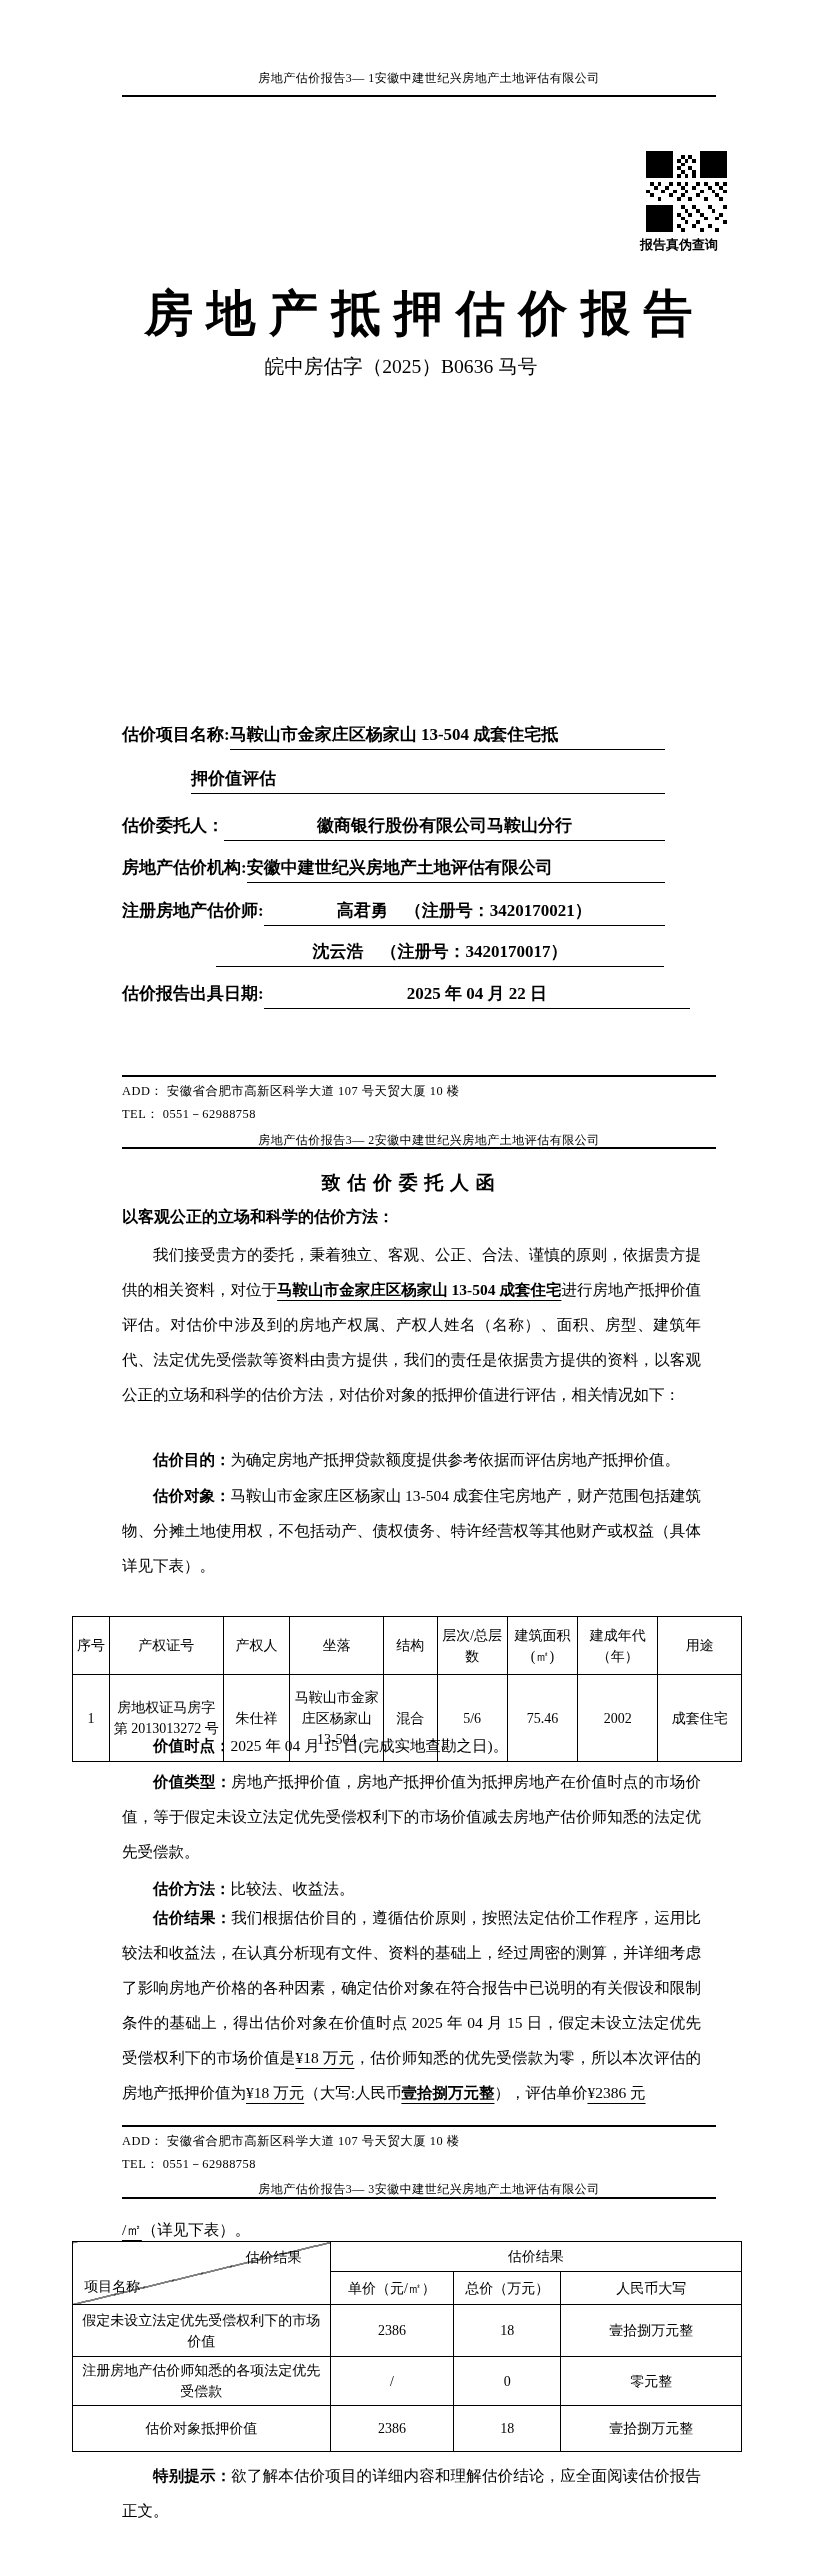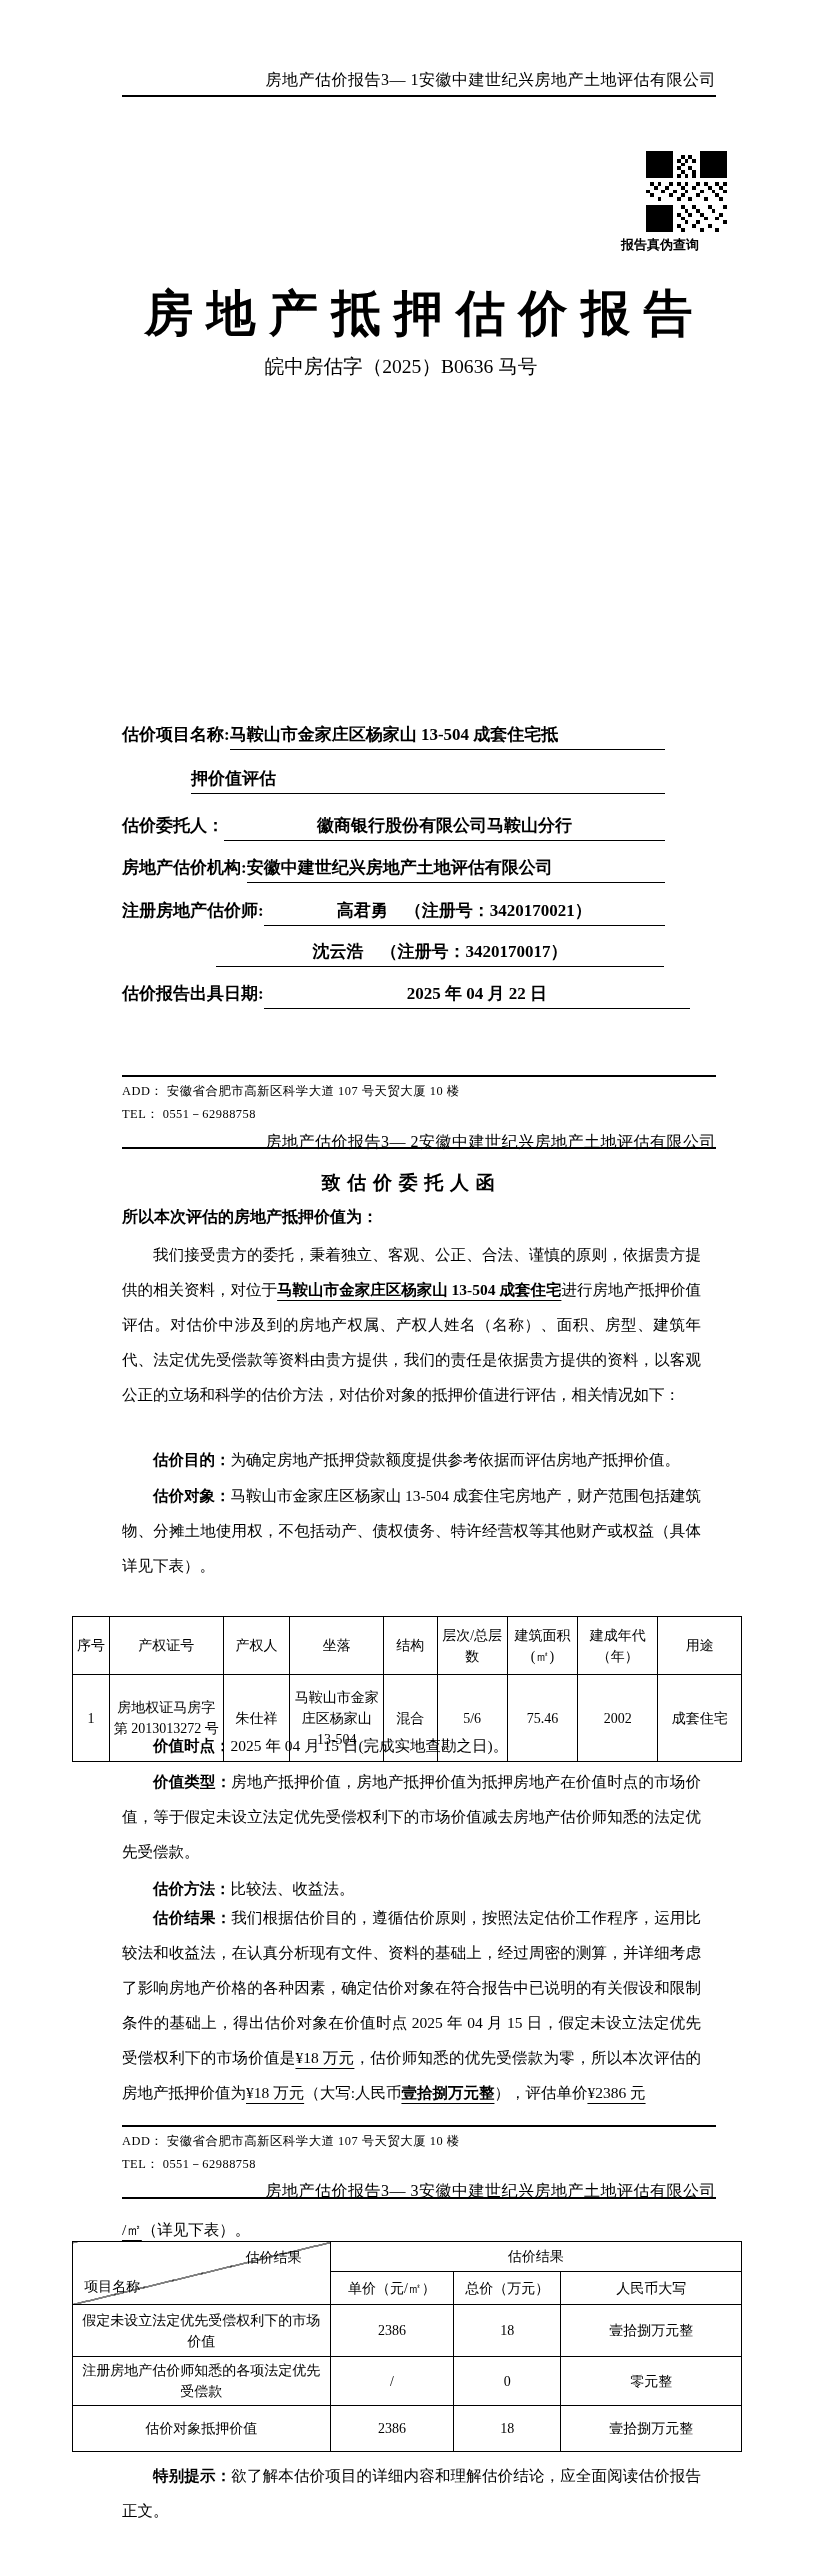--- a/index.html
+++ b/index.html
@@ -1,25 +1,25 @@
 <!DOCTYPE html>
 <html style="font-size:8.2px"><head>
 <meta charset="utf-8">
 <style>
   html,body{margin:0;padding:0;background:#fff;}
   .page{position:relative;width:818px;height:3300px;background:#ffffff;color:#000;
         font-family:"Liberation Serif","DejaVu Serif",serif;overflow:hidden;}
   .abs{position:absolute;}
   
-  .ph{left:122px;width:594px;display:flex;justify-content:flex-end;align-items:baseline;
-      font-size:16px;letter-spacing:0.5px;}
+  .ph{left:132px;width:594px;display:flex;justify-content:center;align-items:baseline;
+      font-size:12px;letter-spacing:0.5px;}
   .rule{left:122px;width:594px;height:2.1px;background:#000;}
   .addr{left:122px;font-size:12.4px;letter-spacing:0.5px;}
   
-  .qrcap{left:614px;width:92px;text-align:center;font-size:13px;font-weight:bold;}
+  .qrcap{left:640px;width:92px;font-size:13px;font-weight:bold;}
   .title{left:0;width:818px;text-align:center;font-size:49px;font-weight:bold;letter-spacing:13.4px;margin-left:16px;}
   .docno{left:0;width:802px;text-align:center;font-size:19.6px;}
   .frow{left:122px;display:flex;font-size:17px;font-weight:bold;line-height:1.2;}
   .flab{white-space:nowrap;}
   .fval{flex:1;border-bottom:1.5px solid #000;padding-bottom:4.1px;text-align:center;white-space:nowrap;}
   .fval.left{text-align:left;}
   
   .para{left:122px;width:579px;font-size:15.5px;line-height:35px;text-align:justify;}
   .ind{text-indent:31px;}
   .b{font-weight:bold;}
@@ -164,21 +164,21 @@
   <div class="abs addr" style="top:1106px;">TEL：  0551－62988758</div>
 
   <div class="abs ph" style="top:1132px;">
     <span>房地产估价报告</span>
     <span>3—  2</span>
     <span>安徽中建世纪兴房地产土地评估有限公司</span>
   </div>
   <div class="abs rule" style="top:1147px;"></div>
 
   <div class="abs heading" style="top:1170px;">致估价委托人函</div>
-  <div class="abs salut" style="top:1207px;">所以本次评估的房地产抵押价值为：</div>
+  <div class="abs salut" style="top:1207px;">以客观公正的立场和科学的估价方法：</div>
 
   <div class="abs para ind" style="top:1237px;">
     <span>我们接受贵方的委托，秉着独立、客观、公正、合法、谨慎的原则，依据贵方提供的相关资料，对位于</span><span class="bu">马鞍山市金家庄区杨家山 13-504 成套住宅</span><span>进行房地产抵押价值评估。对估价中涉及到的房地产权属、产权人姓名（名称）、面积、房型、建筑年代、法定优先受偿款等资料由贵方提供，我们的责任是依据贵方提供的资料，以客观公正的立场和科学的估价方法，对估价对象的抵押价值进行评估，相关情况如下：</span>
   </div>
 
   <div class="abs para ind" style="top:1442px;">
     <span class="b">估价目的：</span><span>为确定房地产抵押贷款额度提供参考依据而评估房地产抵押价值。</span>
   </div>
 
   <div class="abs para ind" style="top:1478px;">

